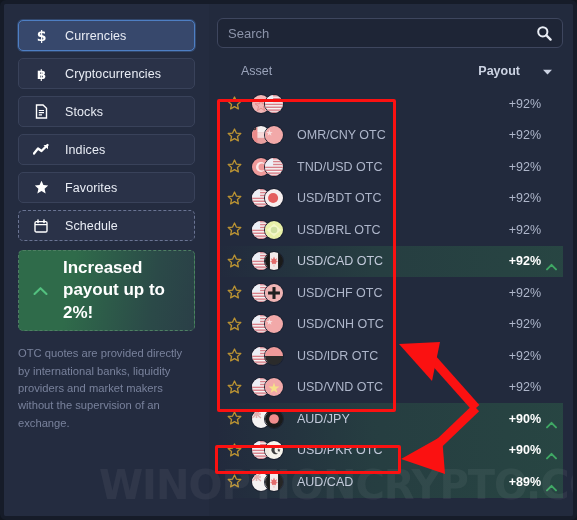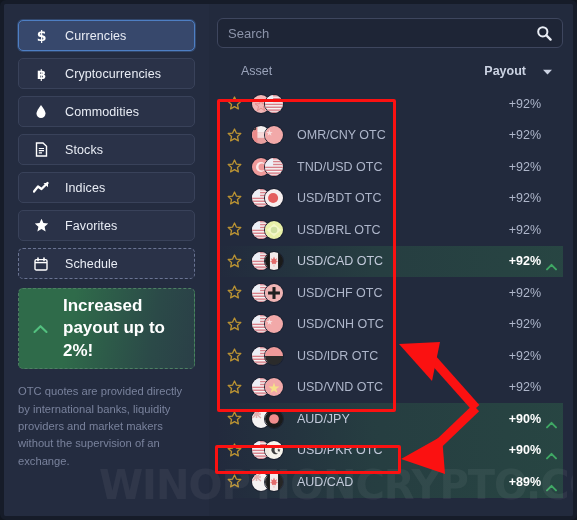--- a/index.html
+++ b/index.html
@@ -108,21 +108,21 @@
   }
   #search-input::placeholder { color: #8b93a9; }
   #search-icon { color: #e9edf5; display:flex; align-items:center; }
 
   #col-head {
     display: flex; align-items: center;
     height: 30px; margin-top: 8px;
     padding: 0 6px 0 24px;
   }
   #col-asset { font-size: 12.5px; color: #9aa3ba; }
-  #col-payout-wrap { margin-left: auto; display: flex; align-items: center; gap: 16px; padding-right: 4px;}
+  #col-payout-wrap { margin-left: auto; display: flex; align-items: center; gap: 22px; padding-right: 4px;}
   #col-payout { font-size: 12.5px; color: #ccd3e3; font-weight: bold;}
 
   
   #list { margin-top: 2px; }
   .row {
     position: relative;
     height: 31.5px;
     display: flex; align-items: center;
     padding-left: 10px;
     cursor: pointer;
@@ -198,28 +198,20 @@
 
     <div class="nav-item">
       <span class="nic">
         <svg width="13" height="16" viewBox="0 0 13 16">
             <text x="6.5" y="13" text-anchor="middle" font-size="13" font-weight="bold" fill="#fff" font-family="DejaVu Sans, sans-serif">฿</text>
           </svg>
       </span>
       <span class="nlabel">Cryptocurrencies</span>
     </div>
 
-    <div class="nav-item">
-      <span class="nic">
-        <svg width="12" height="15" viewBox="0 0 12 15">
-            <path d="M6 1 C6 1 10.5 6.6 10.5 9.6 A4.5 4.5 0 0 1 1.5 9.6 C1.5 6.6 6 1 6 1 Z" fill="#fff"></path>
-          </svg>
-      </span>
-      <span class="nlabel">Commodities</span>
-    </div>
 
     <div class="nav-item">
       <span class="nic">
         <svg width="13" height="15" viewBox="0 0 13 15">
           <path d="M1.5 1 H8 L11.5 4.3 V14 H1.5 Z" fill="none" stroke="#fff" stroke-width="1.4"></path>
           <path d="M3.8 6.5 H9 M3.8 8.7 H9 M3.8 10.9 H7" stroke="#fff" stroke-width="1.2"></path>
         </svg>
       </span>
       <span class="nlabel">Stocks</span>
     </div>

